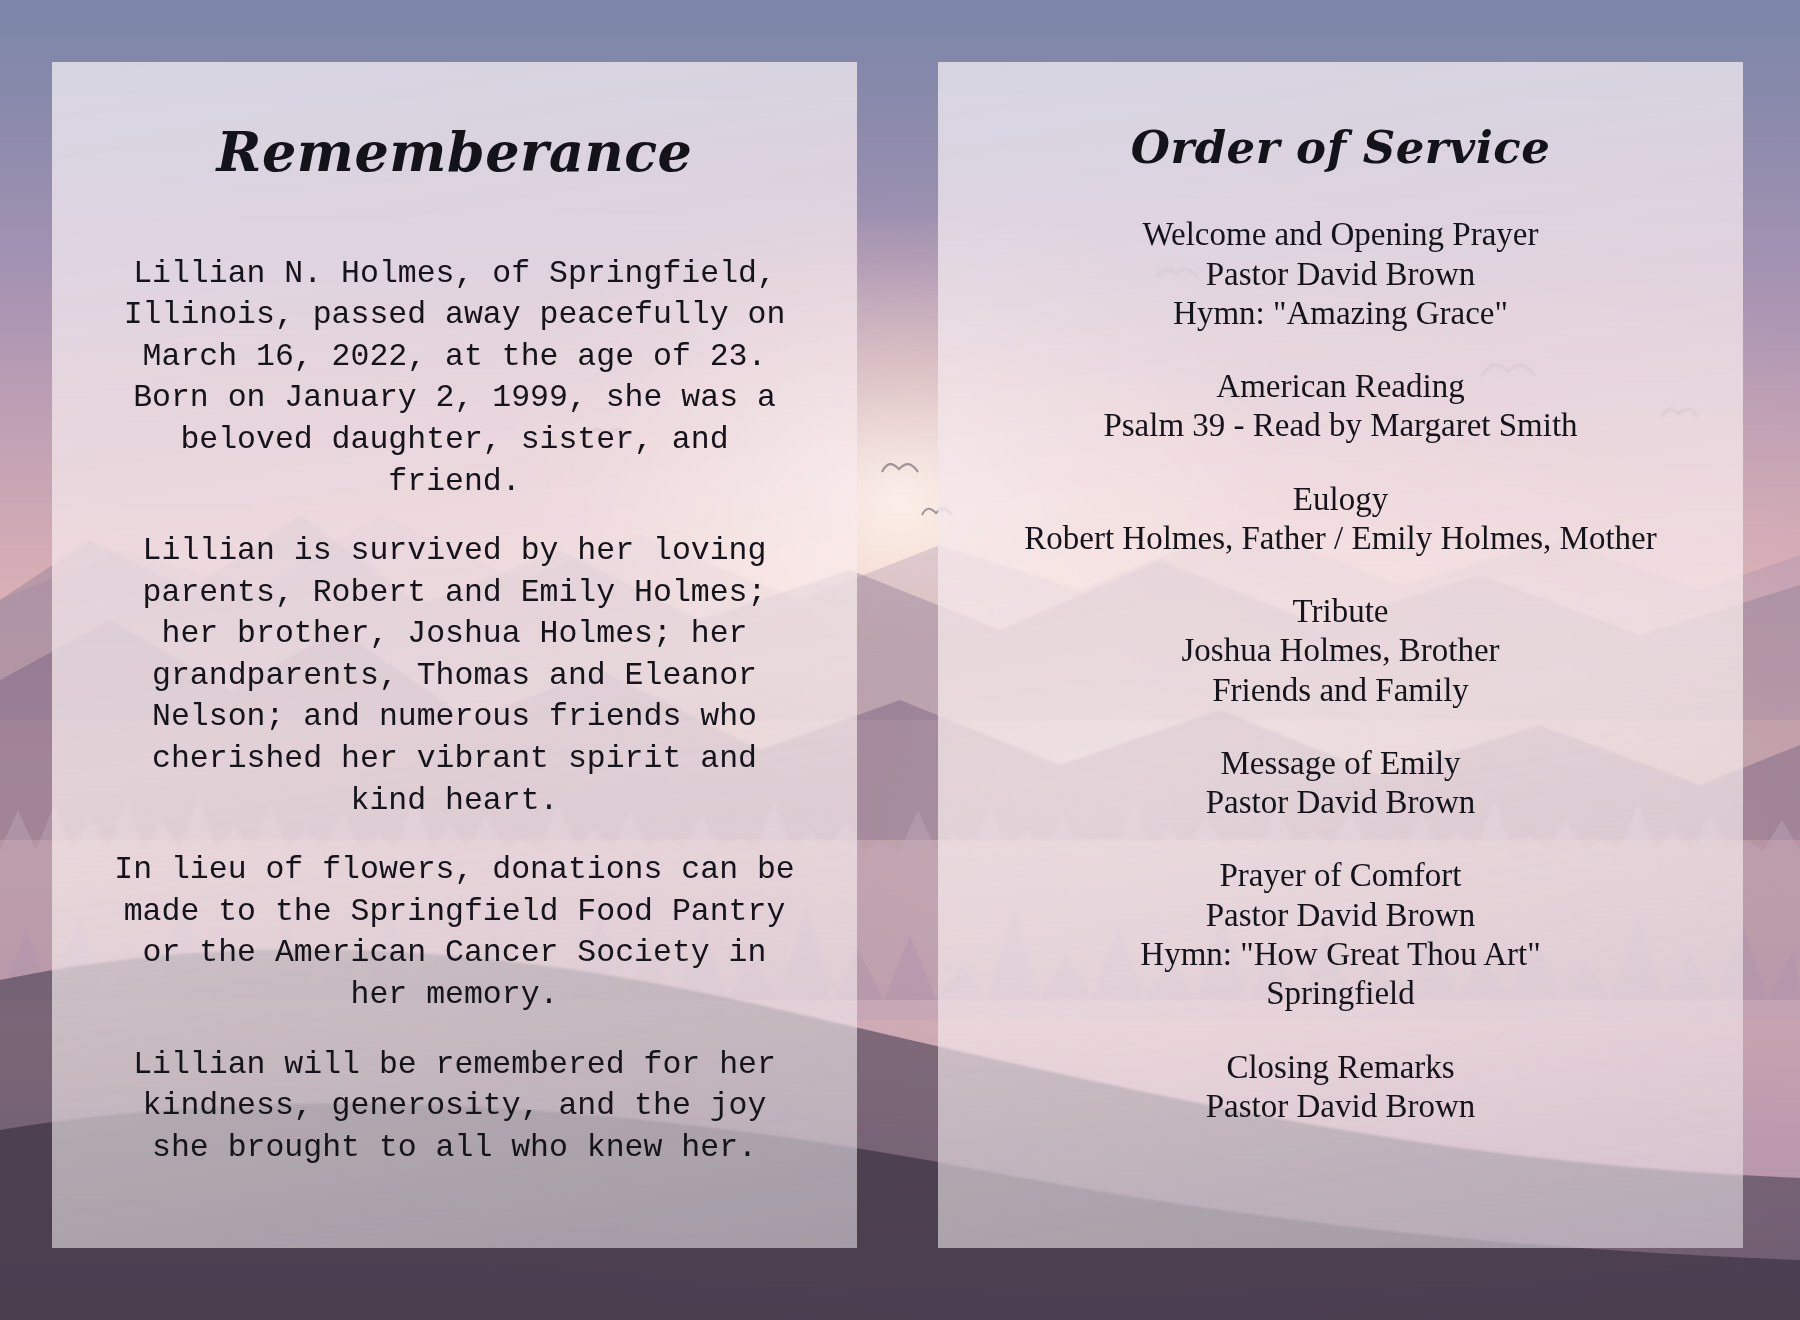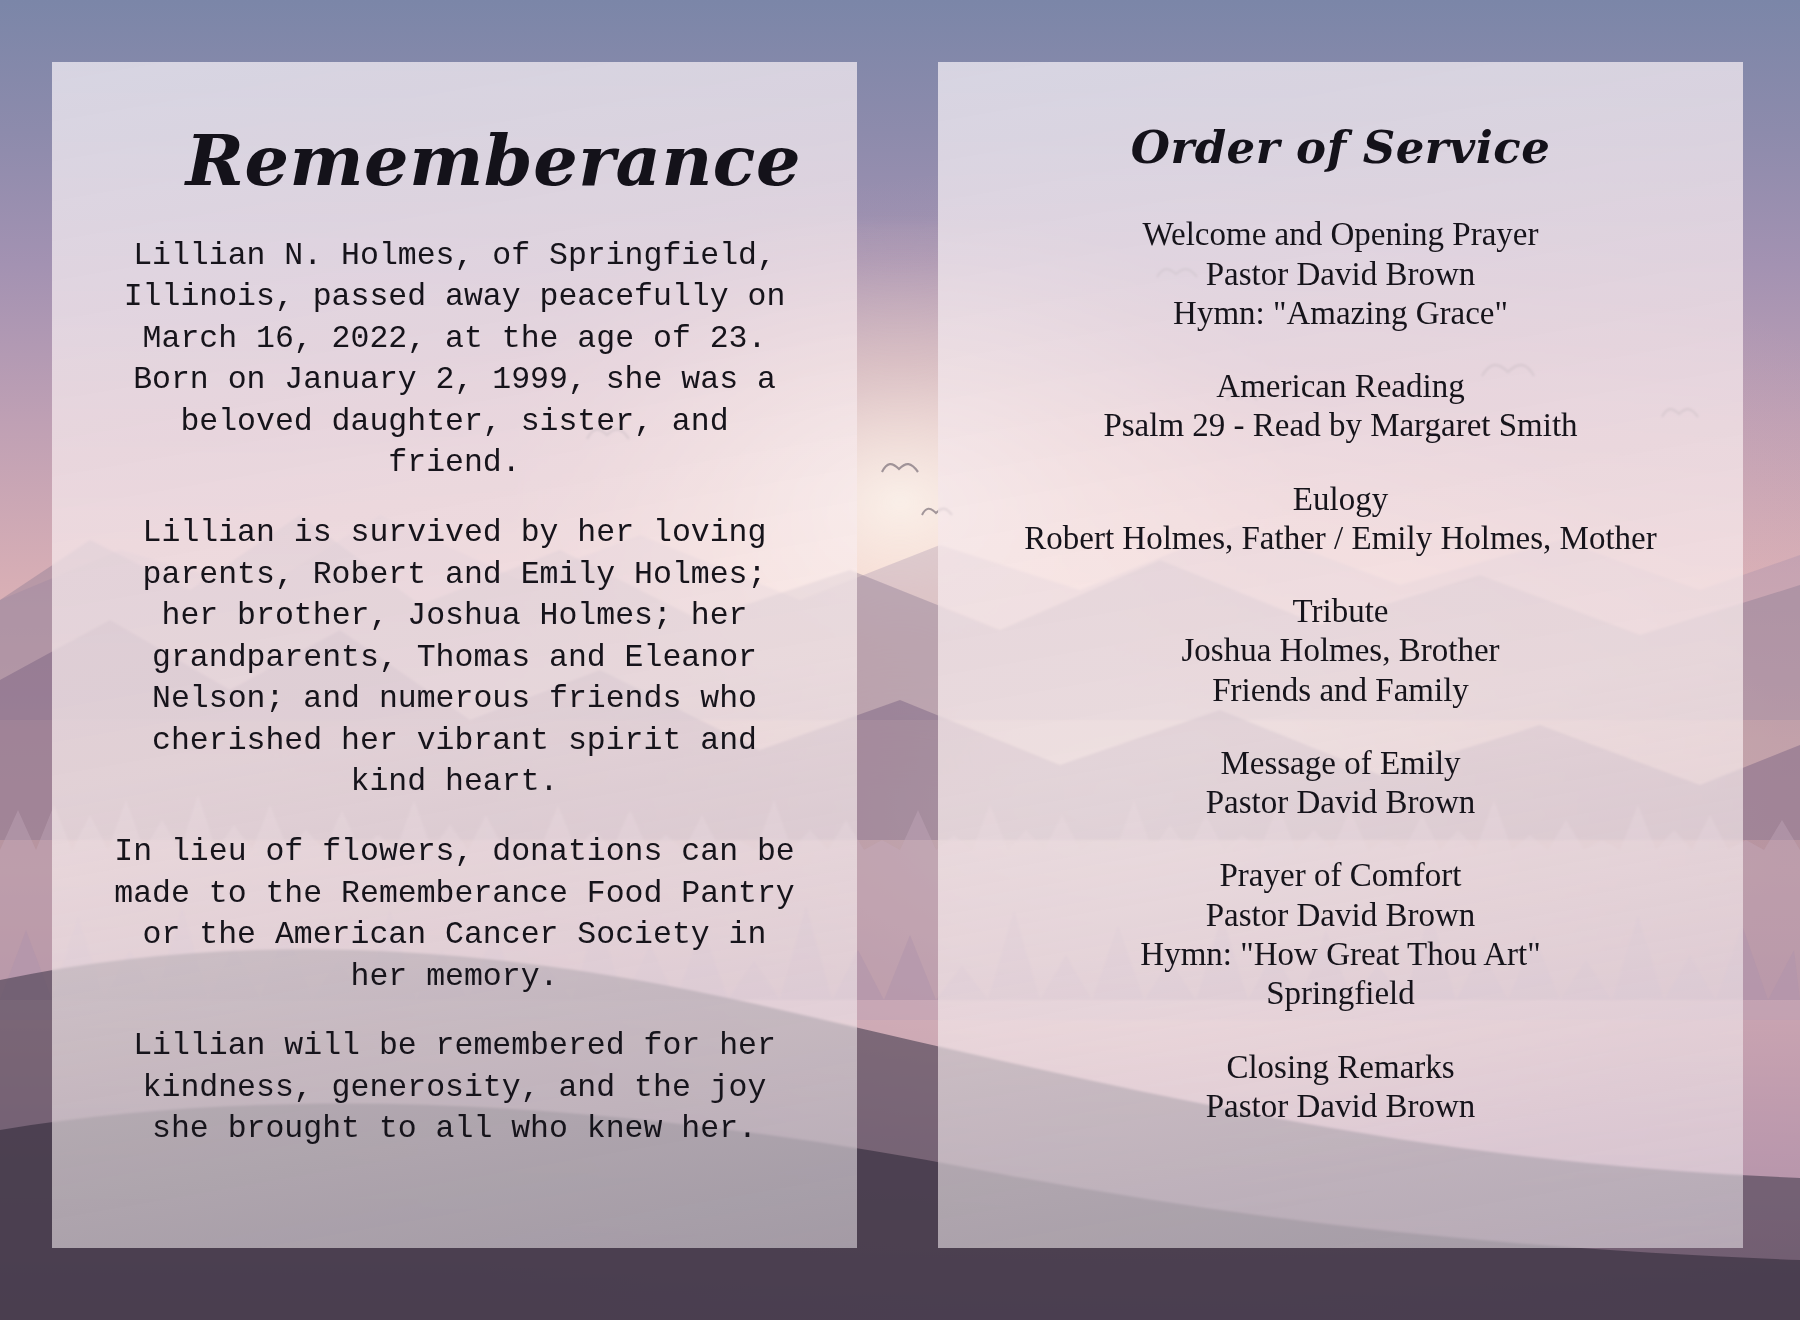--- a/index.html
+++ b/index.html
@@ -96,24 +96,23 @@
 
   .script-title {
     font-family: "DejaVu Serif", serif;
     font-style: italic;
     font-weight: 700;
     text-align: center;
     color: #14121a;
     letter-spacing: 0.5px;
   }
   .panel-left .script-title {
-    font-size: 70px;
+    font-size: 54px;
     line-height: 1.05;
-    margin: 18px 0 37px 0;
-    text-align: right;
+    margin: 18px 0 72px 0;
   }
   .panel-right .script-title {
     font-size: 45px;
     line-height: 1.05;
     margin: 18px 0 44px 0;
   }
 
   .remembrance-body p {
     margin: 0 0 28px 0;
     text-align: center;
@@ -224,37 +223,37 @@
         <path d="M2,10 C6,2 10,2 16,8 C22,2 26,2 32,10" fill="none" stroke="#4e4453" stroke-width="2"></path>
       </svg>
   </div>
 </div>
 
 <section class="panel panel-left">
   <h1 class="script-title">Rememberance</h1>
   <div class="remembrance-body">
     <p>Lillian N. Holmes, of Springfield, Illinois, passed away peacefully on March 16, 2022, at the age of 23. Born on January 2, 1999, she was a beloved daughter, sister, and friend.</p>
     <p>Lillian is survived by her loving parents, Robert and Emily Holmes; her brother, Joshua Holmes; her grandparents, Thomas and Eleanor Nelson; and numerous friends who cherished her vibrant spirit and kind heart.</p>
-    <p>In lieu of flowers, donations can be made to the Rememberance Food Pantry or the American Cancer Society in her memory.</p>
+    <p>In lieu of flowers, donations can be made to the Springfield Food Pantry or the American Cancer Society in her memory.</p>
     <p>Lillian will be remembered for her kindness, generosity, and the joy she brought to all who knew her.</p>
   </div>
 </section>
 
 <section class="panel panel-right">
   <h1 class="script-title">Order of Service</h1>
 
   <ul class="service-list">
     <li class="service-item">
       <div class="service-line">Welcome and Opening Prayer</div>
       <div class="service-line">Pastor David Brown</div>
       <div class="service-line">Hymn: "Amazing Grace"</div>
     </li>
     <li class="service-item">
       <div class="service-line">American Reading</div>
-      <div class="service-line">Psalm 29 - Read by Margaret Smith</div>
+      <div class="service-line">Psalm 39 - Read by Margaret Smith</div>
     </li>
     <li class="service-item">
       <div class="service-line">Eulogy</div>
       <div class="service-line">Robert Holmes, Father / Emily Holmes, Mother</div>
     </li>
     <li class="service-item">
       <div class="service-line">Tribute</div>
       <div class="service-line">Joshua Holmes, Brother</div>
       <div class="service-line">Friends and Family</div>
     </li>

